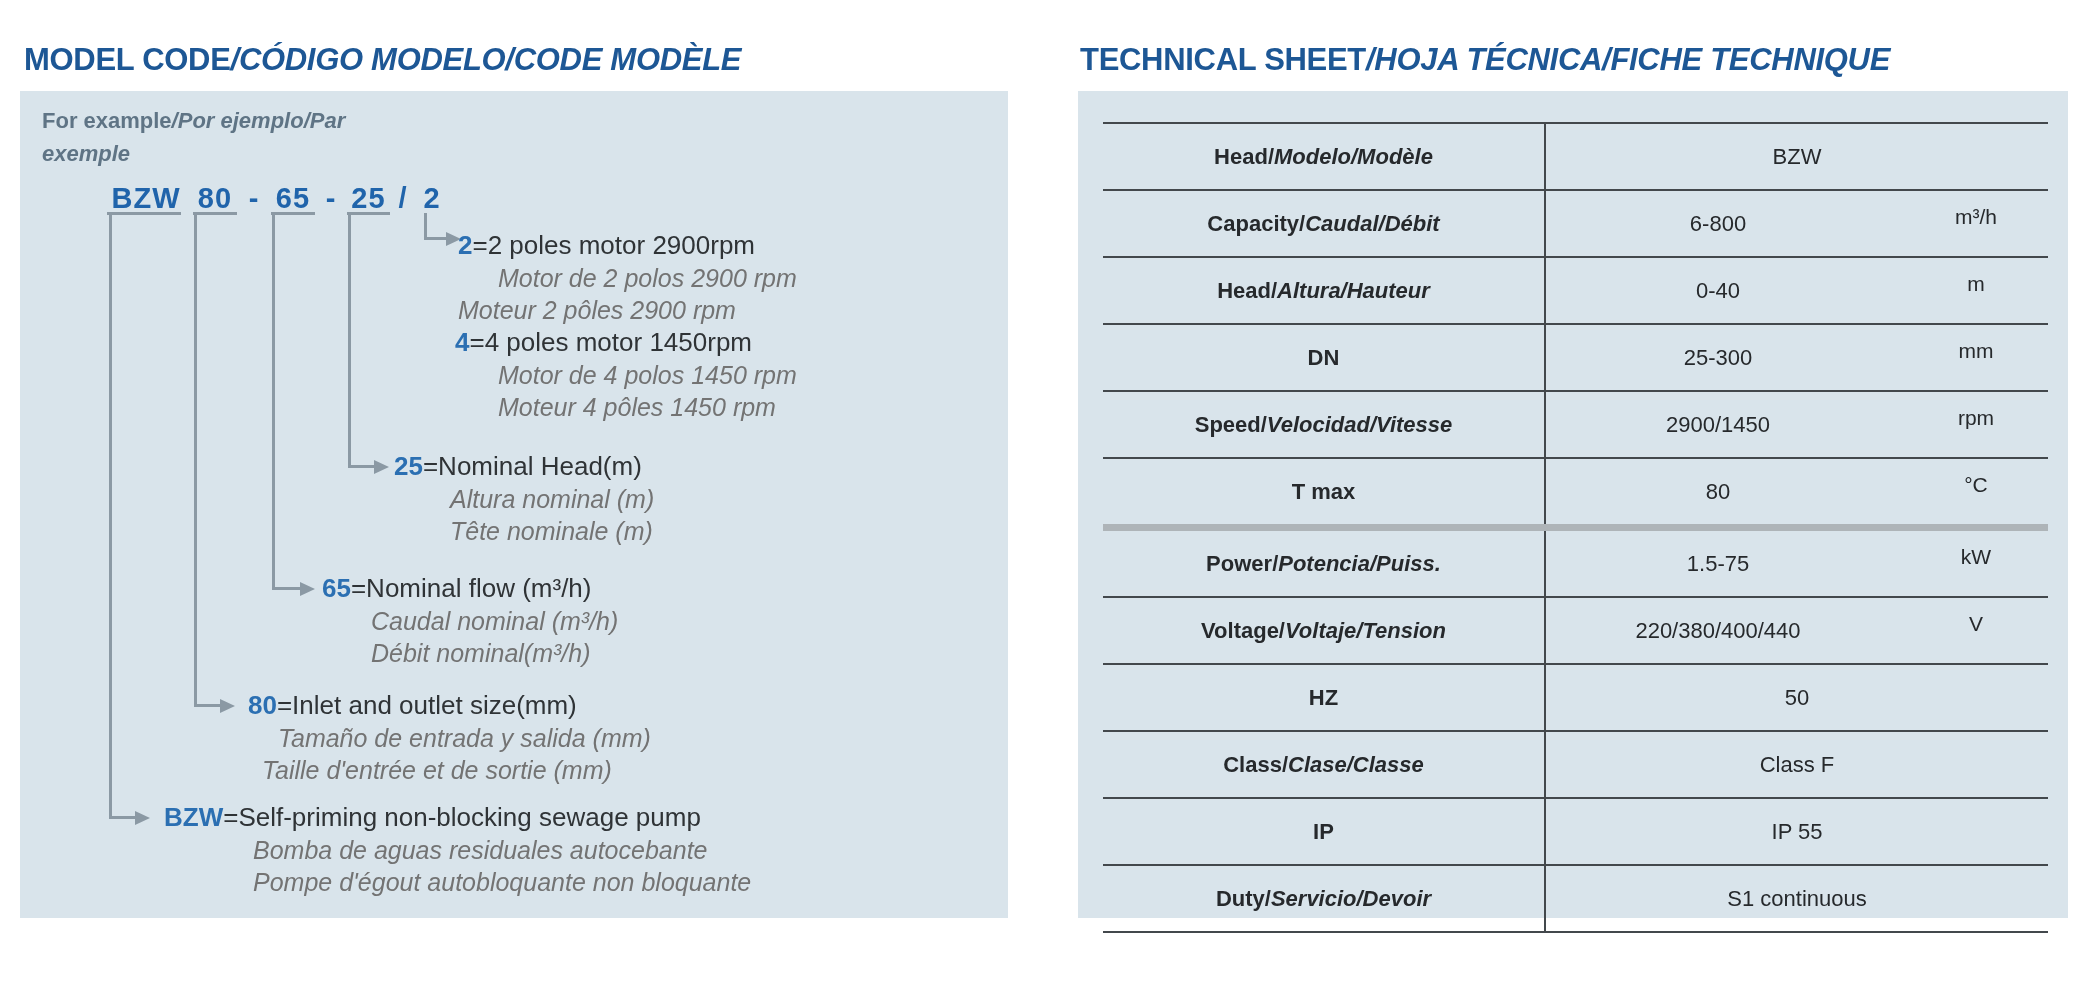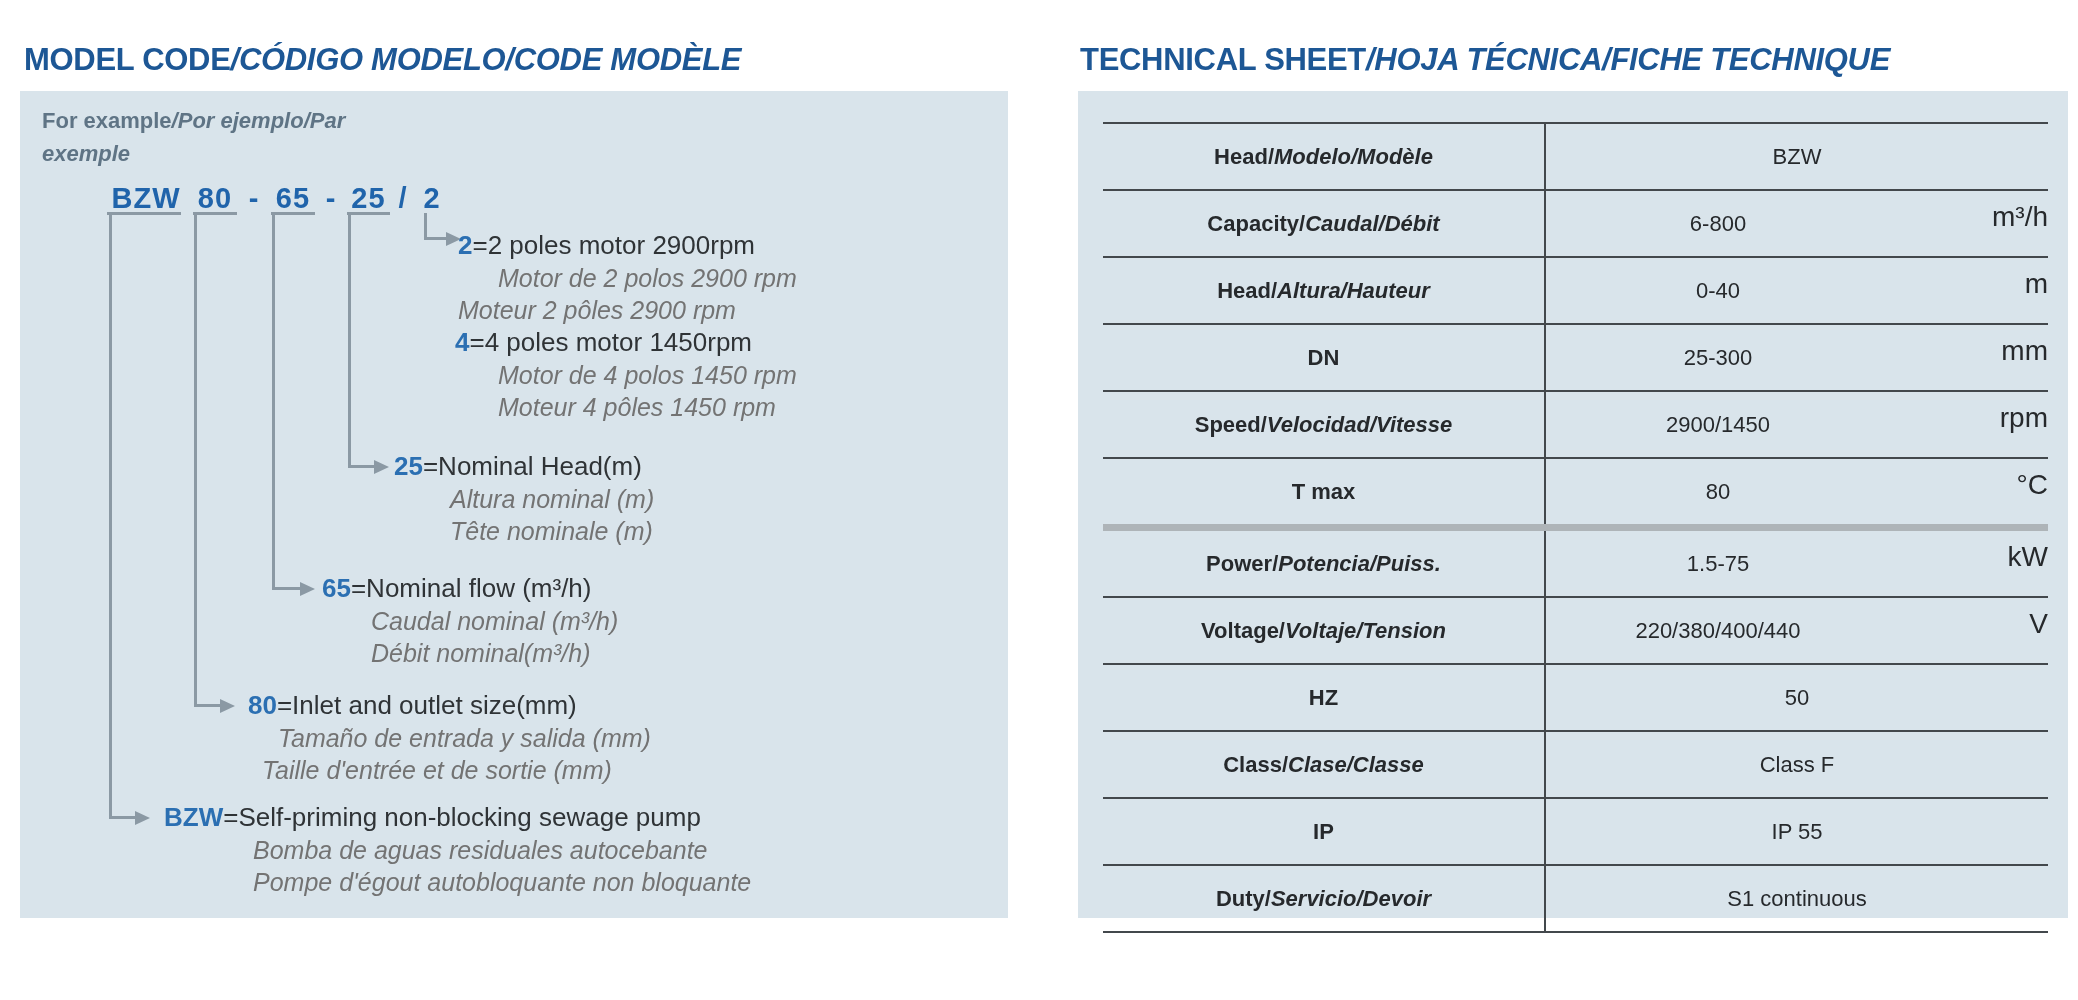--- a/index.html
+++ b/index.html
@@ -36,21 +36,21 @@
 
   
   table.sheet{position:absolute;left:1103px;top:122px;width:945px;
               border-collapse:collapse;table-layout:fixed;color:#26292c;}
   table.sheet td{height:65px;vertical-align:middle;padding:0;
                  border-top:2px solid #43484c;}
   table.sheet tr:last-child td{border-bottom:2px solid #43484c;}
   table.sheet td.lbl{border-right:2px solid #43484c;text-align:center;
                      font-weight:bold;font-size:22px;}
   table.sheet td.val{text-align:center;font-size:22px;}
-  table.sheet td.unit{text-align:right;padding-left:14px;font-size:28px;}
+  table.sheet td.unit{text-align:center;padding-left:14px;font-size:21px;}
   table.sheet td.unit span{position:relative;top:-7px;display:inline-block;}
   table.sheet tr.thick td{border-top:7px solid #aeb4b8;}
 </style>
 </head>
 <body>
 
 <div class="page">
 
   <div class="title" style="left:24px;top:42px">
     <span>MODEL CODE</span><span class="it">/CÓDIGO MODELO/CODE MODÈLE</span>

